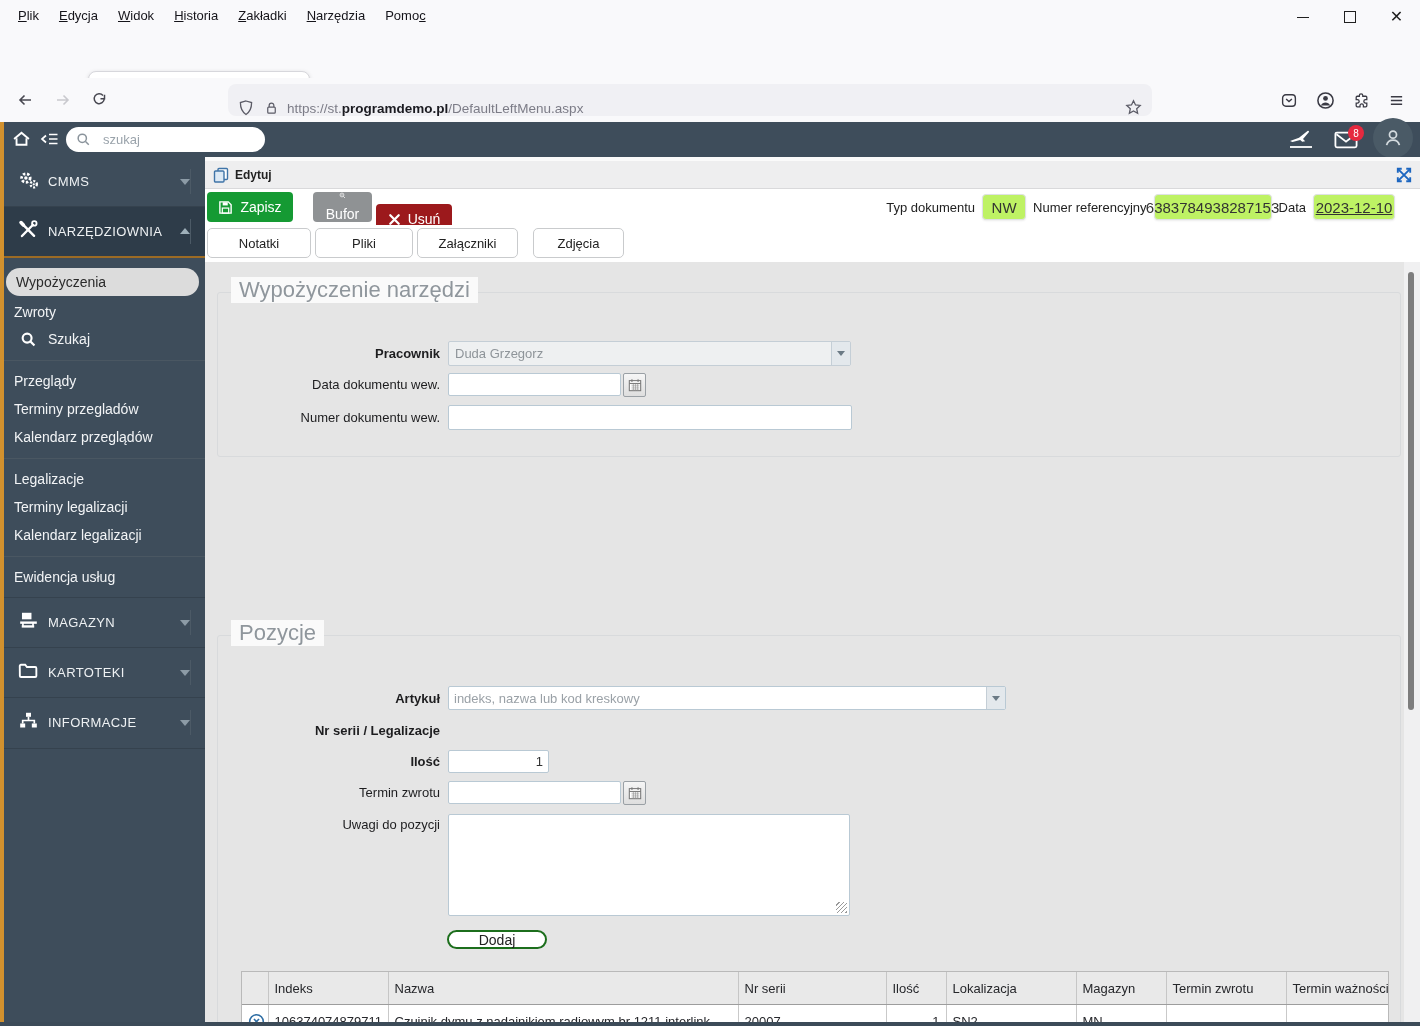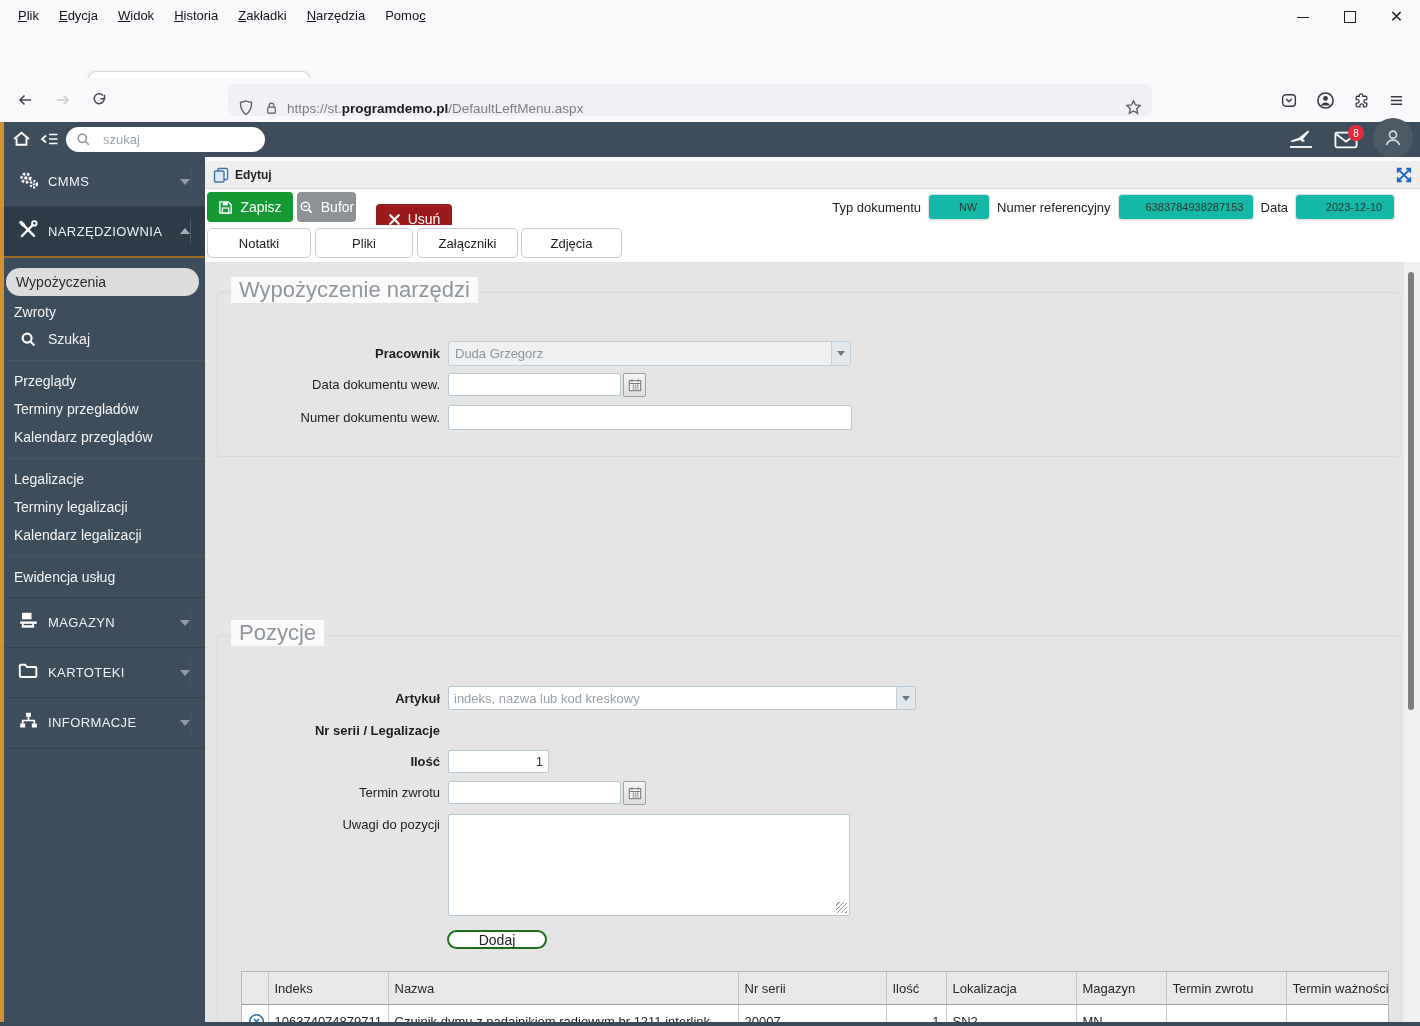--- a/index.html
+++ b/index.html
@@ -61,26 +61,26 @@
 
   
   .content{left:205px;top:157px;width:1215px;height:869px;background:#fafafa;}
   .strip-edit{position:absolute;left:0;top:4px;width:1215px;height:27px;background:#eeeeef;border-bottom:1px solid #d9d9db;
               display:flex;align-items:center;}
   .strip-edit .txt{font-size:12px;font-weight:bold;color:#222;margin-left:6px;}
   .rowbtns{position:absolute;left:0;top:32px;width:1215px;height:36px;background:#fff;}
   .btn{position:absolute;top:3px;height:30px;border-radius:4px;color:#fff;font-size:14px;display:flex;align-items:center;
        justify-content:center;gap:7px;box-sizing:border-box;}
   .btn-save{left:2px;width:86px;background:#159a33;}
-  .btn-buf{left:92px;width:59px;background:#8f9294;}
+  .btn-buf{left:108px;width:59px;background:#8f9294;flex-direction:column;}
   .btn-del{left:171px;width:76px;background:#9c191c;margin-top:12px;}
   .docfields{position:absolute;right:25px;top:6px;height:24px;display:flex;align-items:center;gap:7px;}
   .docfields .dlabel{font-size:13px;color:#222;}
-  .vbox{height:24px;background:#14b8a6;border:1px solid #dfe1e4;border-radius:4px;box-shadow:0 1px 2px rgba(0,0,0,.08);
-        display:flex;align-items:center;justify-content:center;font-size:11px;color:#333;padding-left:18px;}
+  .vbox{height:24px;background:#bef264;border:1px solid #dfe1e4;border-radius:4px;box-shadow:0 1px 2px rgba(0,0,0,.08);
+        display:flex;align-items:center;justify-content:center;font-size:15px;color:#333;}
   .rowtabs{position:absolute;left:0;top:68px;width:1215px;height:37px;background:#fff;}
   .ttab{position:absolute;top:3px;height:30px;background:#fff;border:1px solid #c9cbcd;border-radius:5px;
         display:flex;align-items:center;justify-content:center;font-size:13px;color:#222;box-sizing:border-box;}
   .formarea{position:absolute;left:0;top:105px;width:1199px;height:764px;background:#e5e5e5;}
 
   .fieldset{position:absolute;border:1px solid #d8dadc;border-radius:3px;}
   .legend{position:absolute;left:13px;top:-16px;background:#fafafa;padding:0 8px;font-size:22px;color:#8f969c;white-space:nowrap;}
   .flabel{position:absolute;width:222px;text-align:right;font-size:13px;color:#1d1d1f;}
   .flabel.b{font-weight:bold;}
   .tinput{position:absolute;border:1px solid #b9c9d4;border-radius:2px;background:#fff;font-size:13px;color:#333;
@@ -390,29 +390,29 @@
           <path d="M2.8 2.8l10.4 10.4M13.2 2.8L2.8 13.2" stroke="#fff" stroke-width="2.8" stroke-linecap="round"></path>
         </svg>
       <span>Usuń</span>
     </div>
     <div class="docfields">
       <span class="dlabel">Typ dokumentu</span>
       <span class="vbox" style="width:42px;">NW</span>
       <span class="dlabel">Numer referencyjny</span>
       <span class="vbox" style="width:116px;">6383784938287153</span>
       <span class="dlabel">Data</span>
-      <span class="vbox" style="width:80px;">2023-12-10</span>
+      <span class="vbox" style="width:80px;text-decoration:underline;">2023-12-10</span>
     </div>
   </div>
 
   <div class="rowtabs">
     <span class="ttab" style="left:2px;width:104px;">Notatki</span>
     <span class="ttab" style="left:110px;width:98px;">Pliki</span>
     <span class="ttab" style="left:212px;width:101px;">Załączniki</span>
-    <span class="ttab" style="left:316px;width:101px;">Zdjęcia</span>
+    <span class="ttab" style="left:328px;width:91px;">Zdjęcia</span>
   </div>
 
   <div class="formarea">
 
     <div class="fieldset" style="left:12px;top:30px;width:1182px;height:163px;">
       <span class="legend">Wypożyczenie narzędzi</span>
       <span class="flabel b" style="left:0;top:53px;">Pracownik</span>
       <div class="selbox" style="left:230px;top:48px;width:403px;height:25px;">
         <span class="stext">Duda Grzegorz</span>
         <span class="dd-arrow">
@@ -430,21 +430,21 @@
           </svg>
       </span>
       <span class="flabel" style="left:0;top:117px;">Numer dokumentu wew.</span>
       <input class="tinput" style="left: 230px; top: 112px; width: 404px; height: 25px;">
     </div>
 
     <div class="fieldset" style="left:12px;top:373px;width:1182px;height:540px;">
       <span class="legend">Pozycje</span>
 
       <span class="flabel b" style="left:0;top:55px;">Artykuł</span>
-      <div class="combo" style="left:230px;top:50px;width:468px;height:24px;">
+      <div class="combo" style="left:230px;top:50px;width:558px;height:24px;">
         <input placeholder="indeks, nazwa lub kod kreskowy" style="">
         <span class="dd-arrow">
             <i></i>
           </span>
       </div>
 
       <span class="flabel b" style="left:0;top:87px;">Nr serii / Legalizacje</span>
 
       <span class="flabel b" style="left:0;top:118px;">Ilość</span>
       <input class="tinput" style="left: 230px; top: 114px; width: 101px; height: 23px; text-align: right;" value="1">

